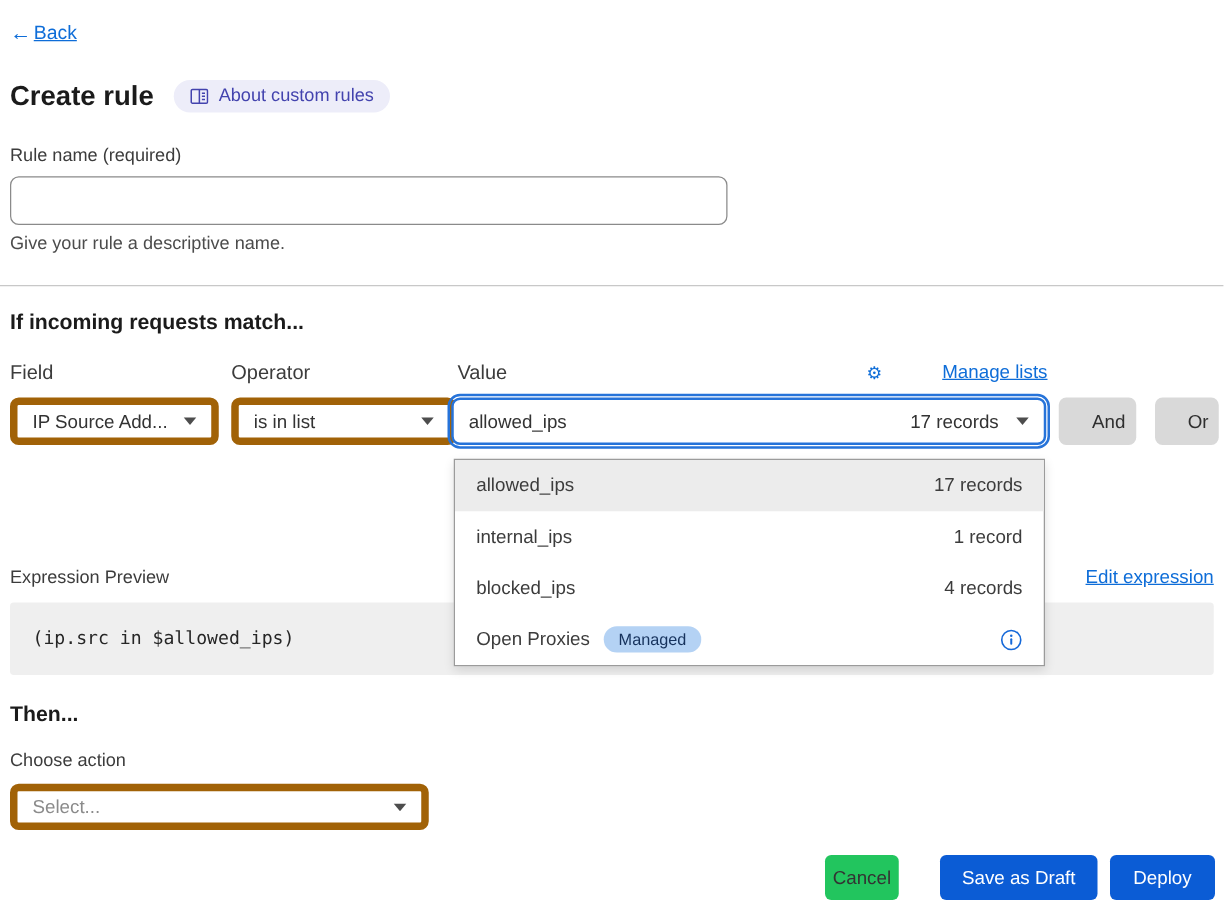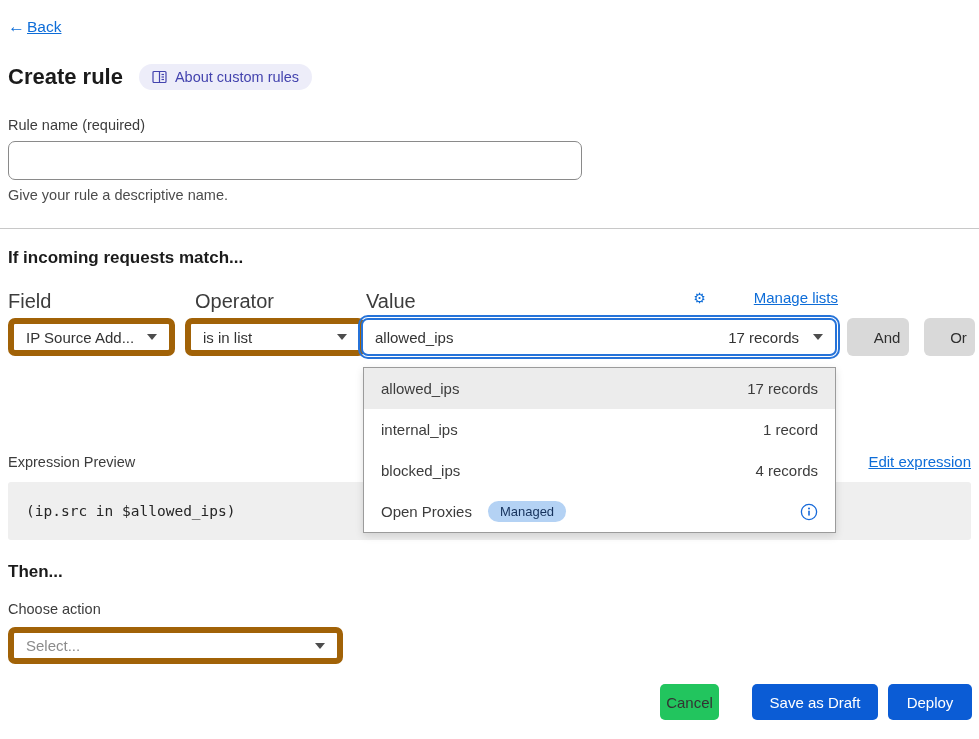--- a/index.html
+++ b/index.html
@@ -31,22 +31,22 @@
     position:absolute; left:8px; top:141px; width:574px; height:39px;
     border:1px solid #8a8a8a; border-radius:7px; font-size:15px; padding:0 12px;
     font-family:"Liberation Sans", sans-serif; outline:none; background:#fff;
   }
   .rule-helper { position:absolute; left:8px; top:187px; font-size:14.5px; color:#4c4c4c; }
 
   .divider { position:absolute; left:0; right:0; top:228px; border-top:1px solid #c8c8c8; }
 
   
   .match-heading { position:absolute; left:8px; top:248px; font-size:17px; font-weight:700; color:#1b1b1b; }
-  .col-label { position:absolute; top:290px; font-size:20px; color:#3c3c3c; }
-  .lbl-field { left:8px; } .lbl-operator { left:195px; } .lbl-value { left:366px; }
+  .col-label { position:absolute; top:290px; font-size:16px; color:#3c3c3c; }
+  .lbl-field { left:8px; } .lbl-operator { left:185px; } .lbl-value { left:366px; }
 
   .select {
     position:absolute; top:318px; height:38px; background:#fff;
     border:6px solid #a16207; border-radius:7px; display:flex; align-items:center;
     justify-content:space-between; padding:0 12px; font-size:15px; color:#333; cursor:pointer;
   }
   .field-select { left:8px; width:167px; }
   .operator-select { left:185px; width:180px; }
   .value-select {
     left:361px; width:476px; border:2px solid #2673d9;
@@ -71,21 +71,21 @@
   .btn-and { left:847px; width:62px; }
   .btn-or  { left:924px; width:51px; }
 
   
   .dropdown {
     position:absolute; left:363px; top:367px; width:473px; background:#fff;
     border:1px solid #9b9b9b; box-shadow:0 3px 8px rgba(0,0,0,.13); z-index:5;
   }
   .dd-row { height:41px; display:flex; align-items:center; justify-content:space-between; padding:0 17px; font-size:15px; color:#3c3c3c; cursor:pointer; }
   .dd-row.highlight { background:#ececec; }
-  .dd-left { display:flex; align-items:center; gap:16px; }
+  .dd-left { display:flex; align-items:center; gap:11px; }
   .badge-managed { background:#b4d2f4; color:#16325c; font-size:13px; padding:3px 12px; border-radius:12px; }
   .info-btn { display:flex; align-items:center; background:none; border:none; cursor:pointer; padding:0; }
 
   
   .expr-label { position:absolute; left:8px; top:454px; font-size:14.5px; color:#3c3c3c; }
   .edit-link { position:absolute; top:453px; right:8px; }
   .expr-box {
     position:absolute; left:8px; top:482px; width:963px; height:58px; background:#efefef;
     border-radius:3px; display:flex; align-items:center; padding:0 18px;
   }

